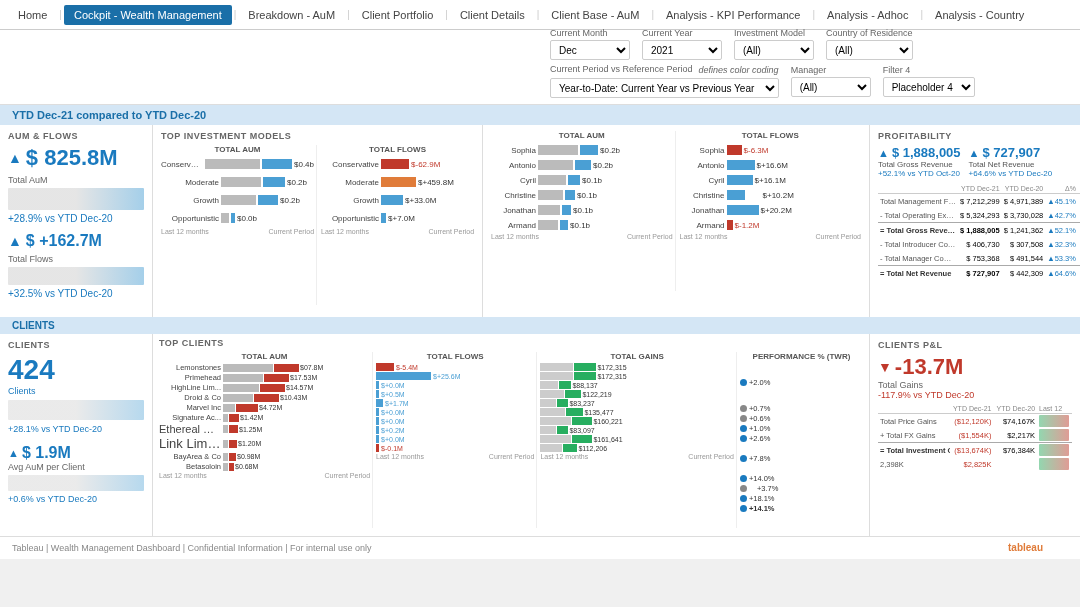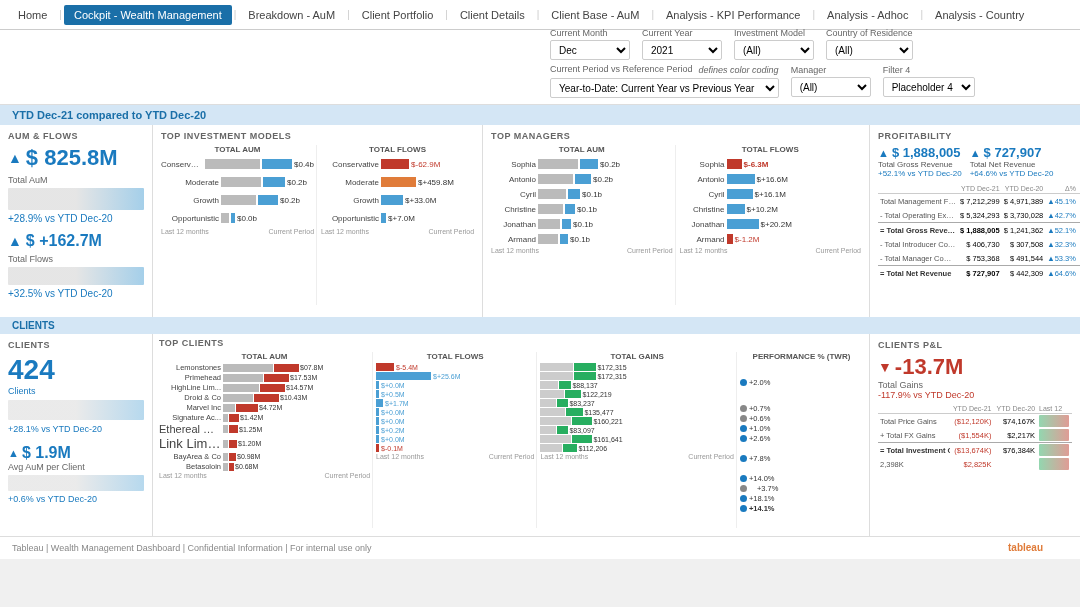--- a/index.html
+++ b/index.html
@@ -245,21 +245,20 @@
         </div>
         <div class="axis-labels" style="margin-top:4px;">
           <span>Last 12 months</span>
           <span>Current Period</span>
         </div>
       </div>
     </div>
   </div>
 
   <div class="grid-panel managers-panel">
-    <div class="panel-title">TOP MANAGERS</div>
     <div style="display:flex; gap:2px; height:calc(100% - 20px);">
 
       <div style="flex:1; overflow:hidden;">
         <div class="sub-chart-title">TOTAL AUM</div>
         <div style="display:flex; flex-direction:column; gap:3px; margin-top:4px;">
           <div class="bar-wrapper">
             <span class="bw-label" style="width:45px;">Sophia</span>
             <div style="display:flex; gap:2px; align-items:center;">
               <div class="bw-bar" style="width:40px; background:#bbb;"></div>
               <div class="bw-bar" style="width:18px; background:#4a9fd4;"></div>
@@ -311,42 +310,42 @@
           <span>Last 12 months</span>
           <span>Current Period</span>
         </div>
       </div>
 
       <div style="flex:1; overflow:hidden; border-left:1px solid #eee; padding-left:4px;">
         <div class="sub-chart-title">TOTAL FLOWS</div>
         <div style="display:flex; flex-direction:column; gap:3px; margin-top:4px;">
           <div class="bar-wrapper">
             <span class="bw-label" style="width:45px;">Sophia</span>
-            <div style="display:flex; gap:2px; align-items:center;font-weight:bold;">
+            <div style="display:flex; gap:2px; align-items:center;">
               <div class="bw-bar" style="width:15px; background:#c0392b;"></div>
               <span class="bw-val" style="color:#c0392b;">$-6.3M</span>
             </div>
           </div>
           <div class="bar-wrapper">
             <span class="bw-label" style="width:45px;">Antonio</span>
             <div style="display:flex; gap:2px; align-items:center;">
               <div class="bw-bar" style="width:28px; background:#4a9fd4;"></div>
               <span class="bw-val">$+16.6M</span>
             </div>
           </div>
           <div class="bar-wrapper">
             <span class="bw-label" style="width:45px;">Cyril</span>
             <div style="display:flex; gap:2px; align-items:center;">
               <div class="bw-bar" style="width:26px; background:#4a9fd4;"></div>
               <span class="bw-val">$+16.1M</span>
             </div>
           </div>
           <div class="bar-wrapper">
             <span class="bw-label" style="width:45px;">Christine</span>
-            <div style="display:flex; gap:2px; align-items:center;">
+            <div style="display:flex; gap:18px; align-items:center;">
               <div class="bw-bar" style="width:18px; background:#4a9fd4;"></div>
               <span class="bw-val">$+10.2M</span>
             </div>
           </div>
           <div class="bar-wrapper">
             <span class="bw-label" style="width:45px;">Jonathan</span>
             <div style="display:flex; gap:2px; align-items:center;">
               <div class="bw-bar" style="width:32px; background:#4a9fd4;"></div>
               <span class="bw-val">$+20.2M</span>
             </div>
@@ -369,21 +368,21 @@
 
   <div class="grid-panel profit-panel">
     <div class="panel-title">PROFITABILITY</div>
     <div style="display:flex; gap:8px; margin-bottom:6px;">
       <div>
         <div style="display:flex; align-items:center; gap:3px;">
           <span style="color:#1a7abf; font-size:11px;">▲</span>
           <span style="font-size:13px; font-weight:700; color:#1a7abf;">$ 1,888,005</span>
         </div>
         <div style="font-size:8px; color:#555;">Total Gross Revenue</div>
-        <div style="font-size:8px; color:#1a7abf;">+52.1% vs YTD Dec-20</div>
+        <div style="font-size:8px; color:#1a7abf;">+52.1% vs YTD Oct-20</div>
       </div>
       <div>
         <div style="display:flex; align-items:center; gap:3px;">
           <span style="color:#1a7abf; font-size:11px;">▲</span>
           <span style="font-size:13px; font-weight:700; color:#1a7abf;">$ 727,907</span>
         </div>
         <div style="font-size:8px; color:#555;">Total Net Revenue</div>
         <div style="font-size:8px; color:#1a7abf;">+64.6% vs YTD Dec-20</div>
       </div>
     </div>

